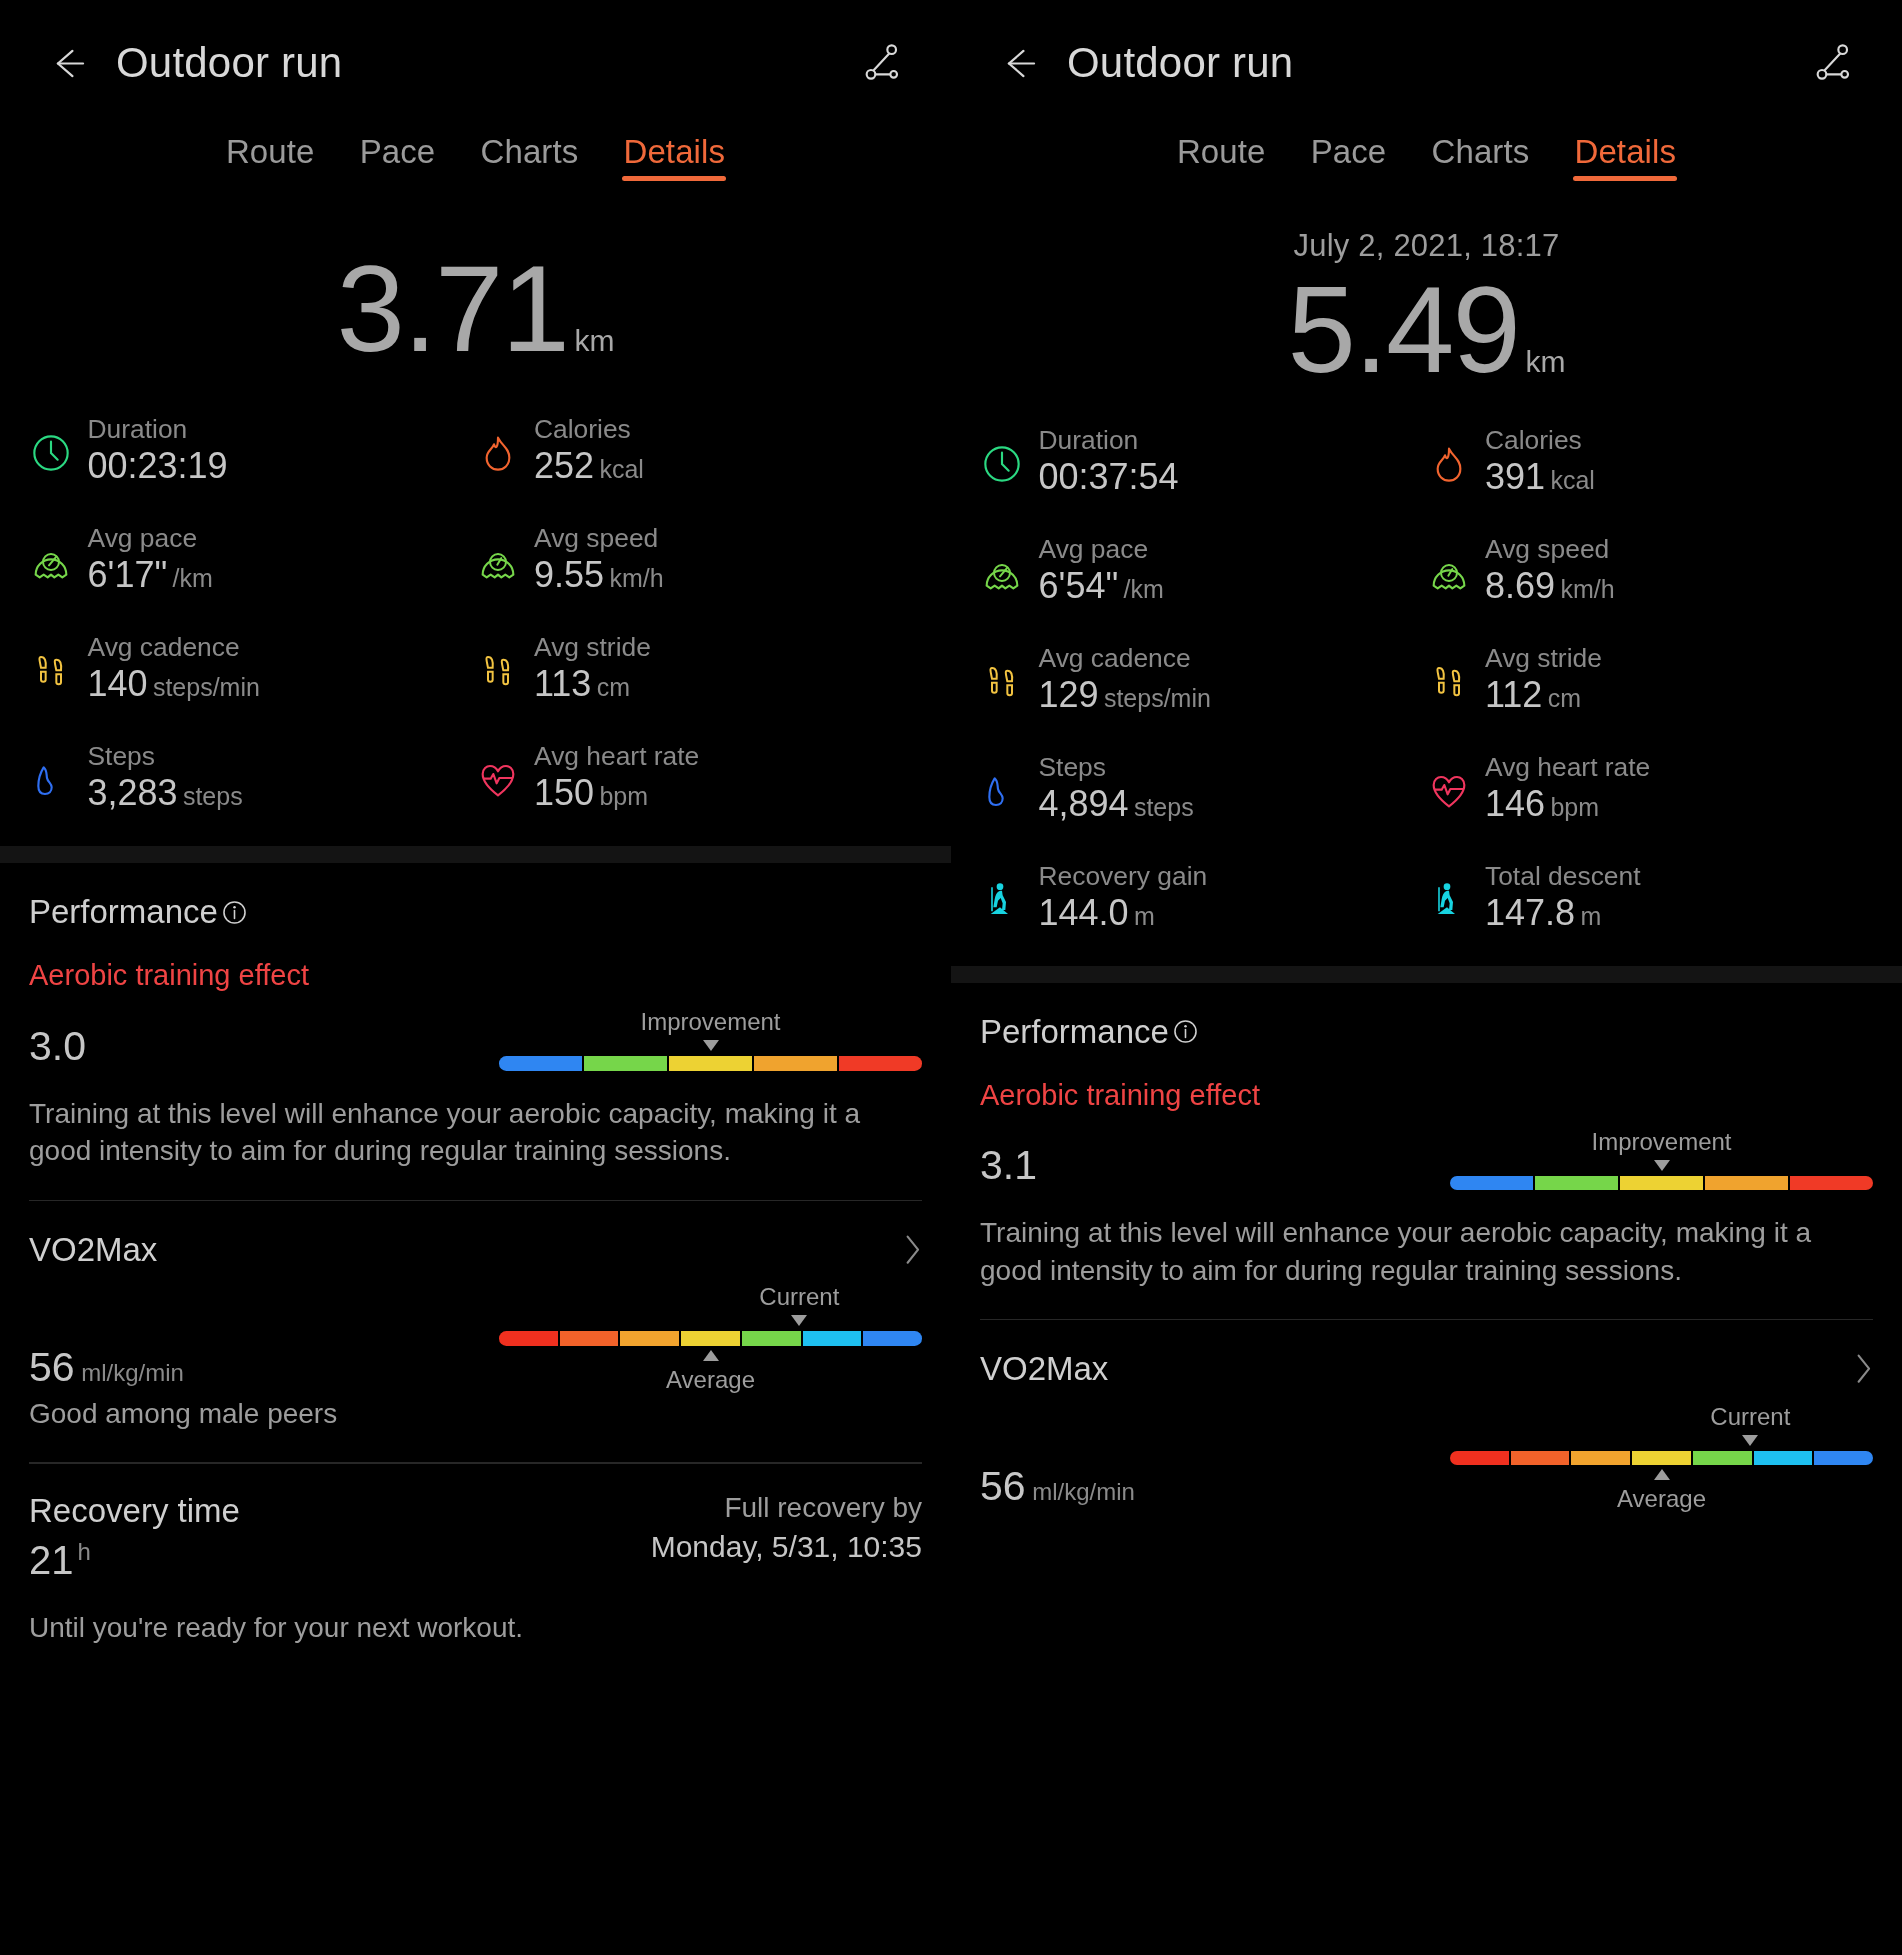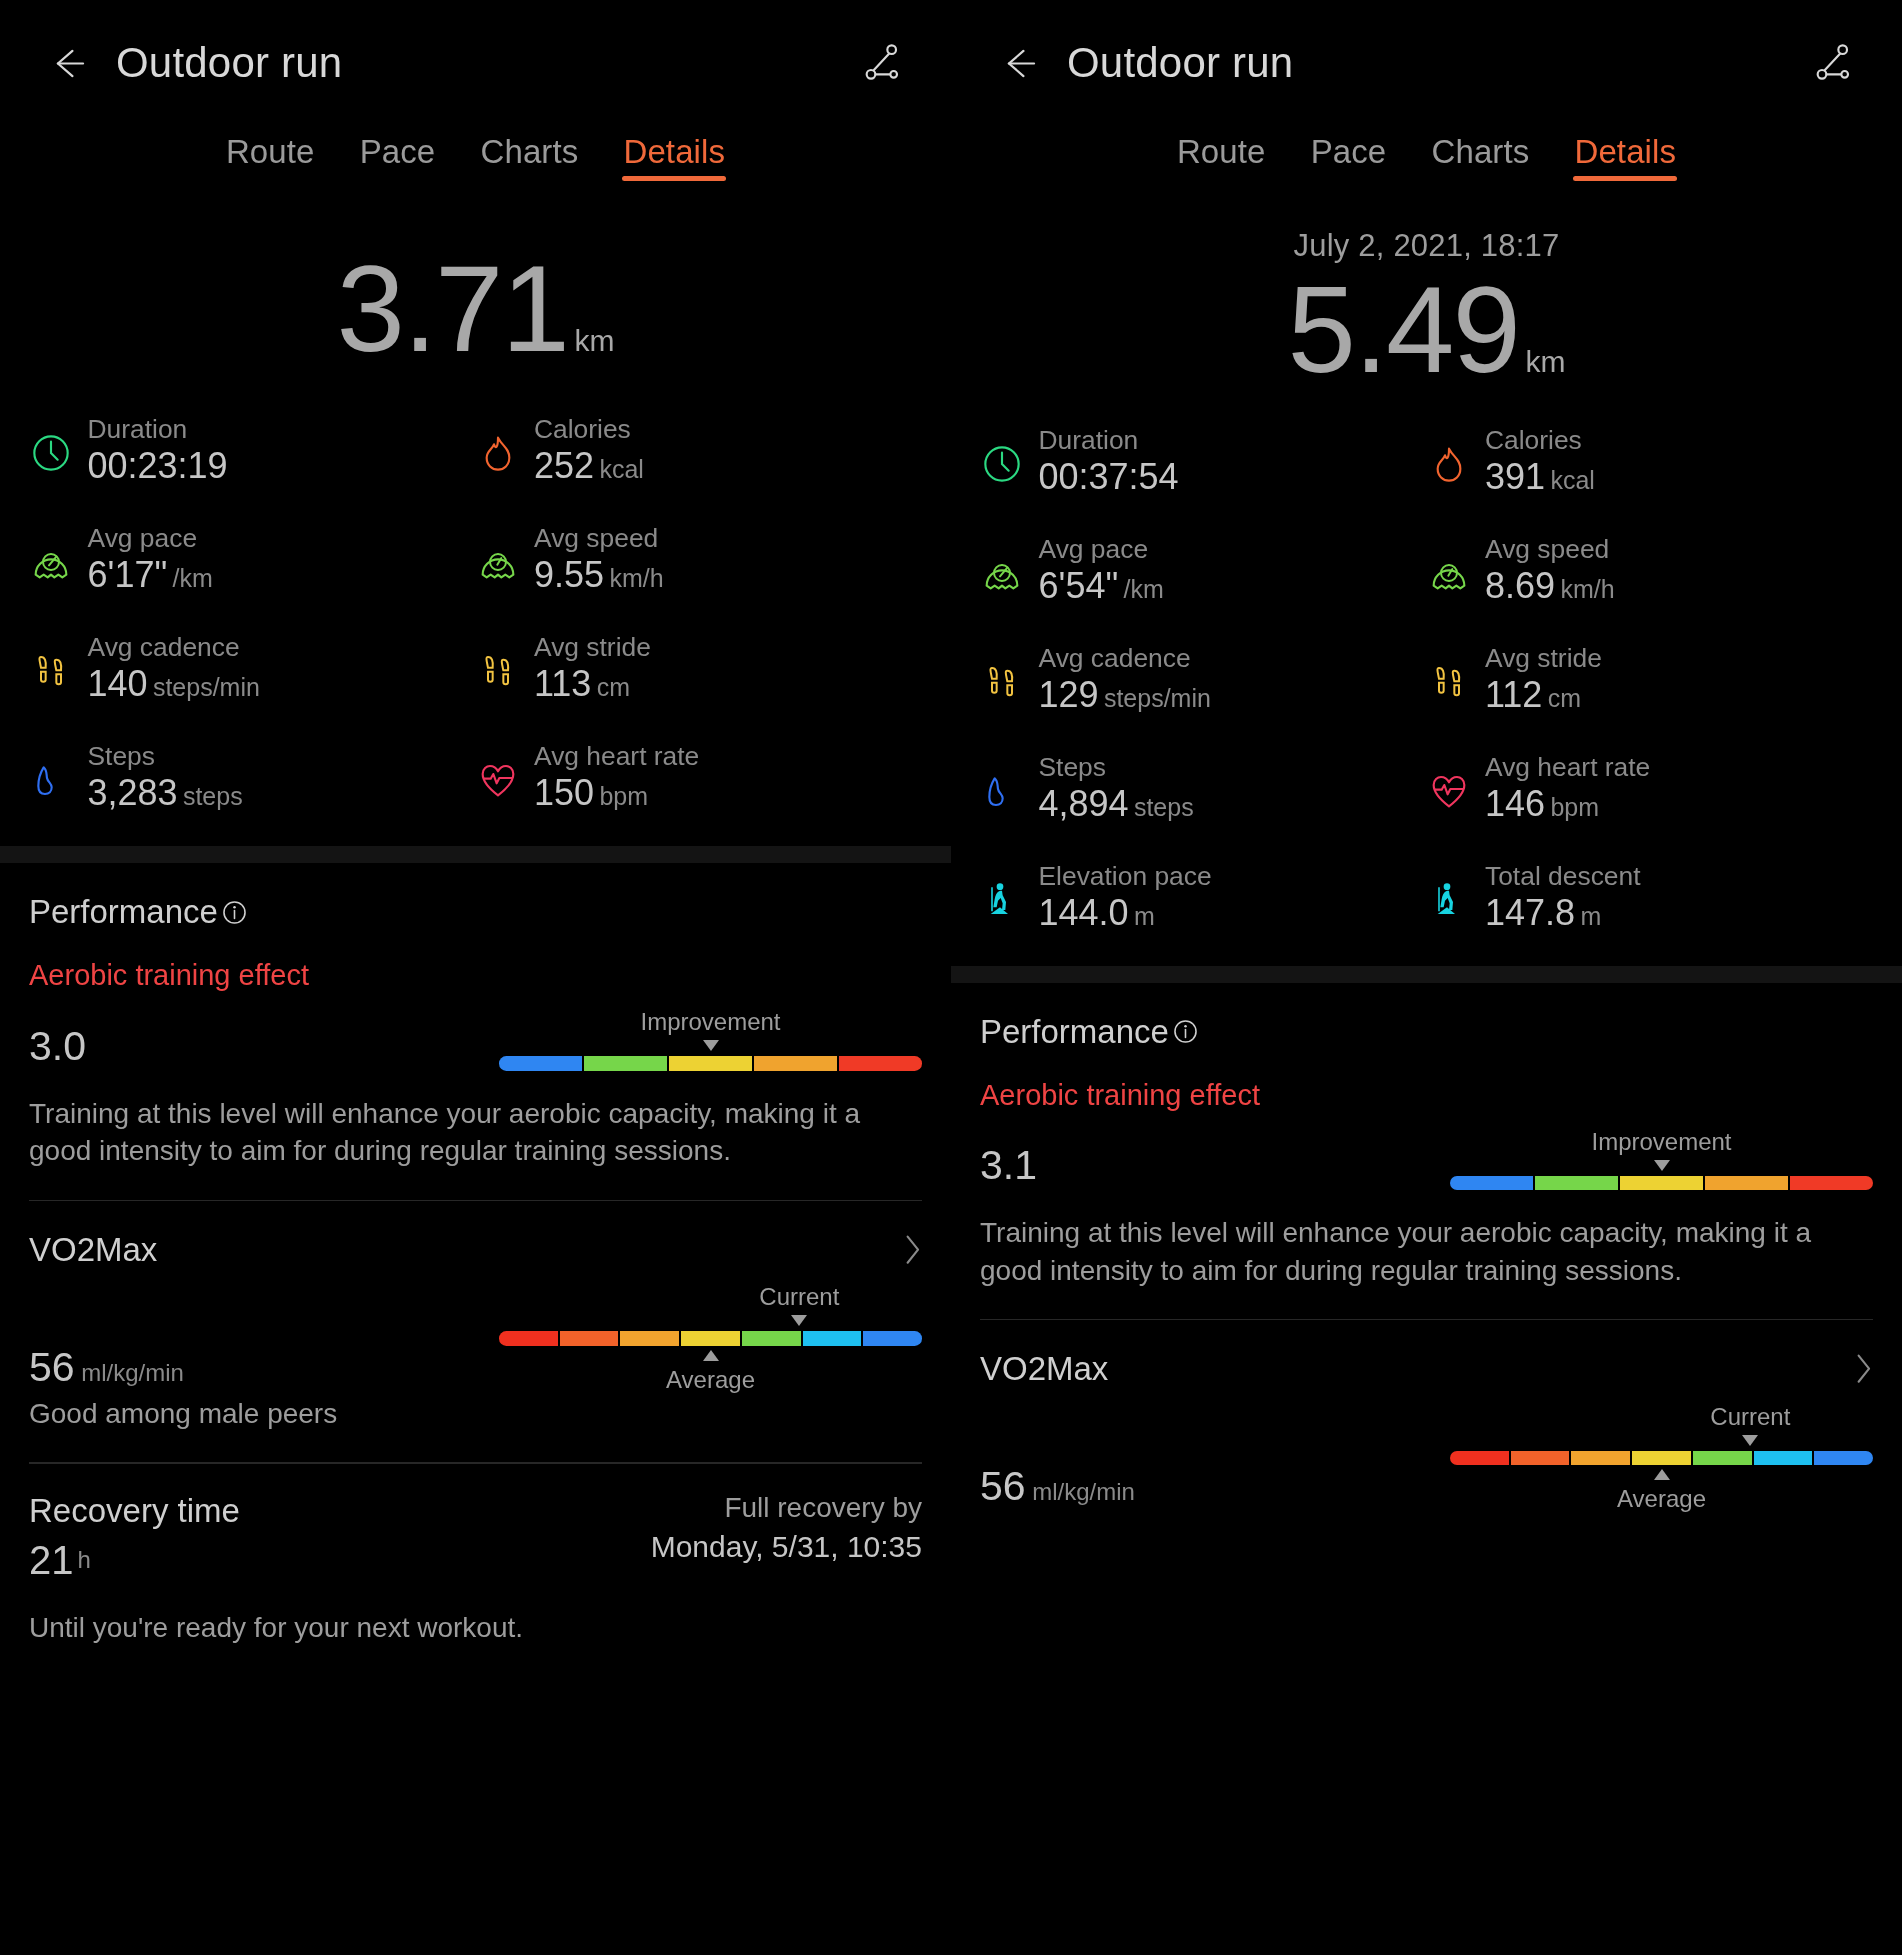--- a/index.html
+++ b/index.html
@@ -128,21 +128,21 @@
   .chevron { margin-left: auto; width: 17px; height: 32px; }
 
   .peer-note { padding: 29px 29px 0 29px; font-size: 28px; color: #9d9d9d; }
 
   .recovery-head {
     display: flex; align-items: flex-start;
     padding: 28px 29px 0 29px;
   }
   .rec-left { display: flex; flex-direction: column; }
   .rec-title { font-size: 33px; color: #cfcfcf; }
-  .rec-valline { display: flex; align-items: center; margin-top: 8px; }
+  .rec-valline { display: flex; align-items: flex-start; margin-top: 8px; }
   .rec-value { font-size: 40px; color: #c6c6c6; }
   .rec-unit { font-size: 24px; color: #8a8a8a; margin-left: 4px; }
   .rec-right { margin-left: auto; text-align: right; display: flex; flex-direction: column; }
   .rec-rlabel { font-size: 28px; color: #9d9d9d; }
   .rec-rvalue { font-size: 30px; color: #c6c6c6; margin-top: 6.6px; }
   .rec-foot { padding: 29px 29px 0 29px; font-size: 28px; color: #9d9d9d; }
 </style>
 </head>
 <body>
 
@@ -561,21 +561,21 @@
 
       <div class="stat-row" style="margin-top:28px;">
         <div class="stat-cell">
           <span class="stat-icon"><svg viewBox="0 0 66 66">
                 <circle cx="30" cy="13" r="5" fill="#17d3e0"></circle>
                 <path d="M30 19 C25 21 23 26 22 32 L20 44 L25 44 L27 34 L31 30 L34 38 L33 48 L38 48 L39 36 L34 26 L33 19 Z" fill="#17d3e0"></path>
                 <path d="M16 54 L30 44 L42 54 Z" fill="#17d3e0"></path>
                 <line x1="18" y1="14" x2="18" y2="50" stroke="#17d3e0" stroke-width="2.4"></line>
               </svg></span>
           <div class="stat-body">
-            <span class="stat-label">Elevation pace</span>
+            <span class="stat-label">Recovery gain</span>
             <span class="stat-valline">
               <span class="stat-value">144.0</span>
               <span class="stat-unit">m</span>
             </span>
           </div>
         </div>
         <div class="stat-cell">
           <span class="stat-icon"><svg viewBox="0 0 66 66">
                 <circle cx="30" cy="13" r="5" fill="#17d3e0"></circle>
                 <path d="M30 19 C25 21 23 26 22 32 L20 44 L25 44 L27 34 L31 30 L34 38 L33 48 L38 48 L39 36 L34 26 L33 19 Z" fill="#17d3e0"></path>

